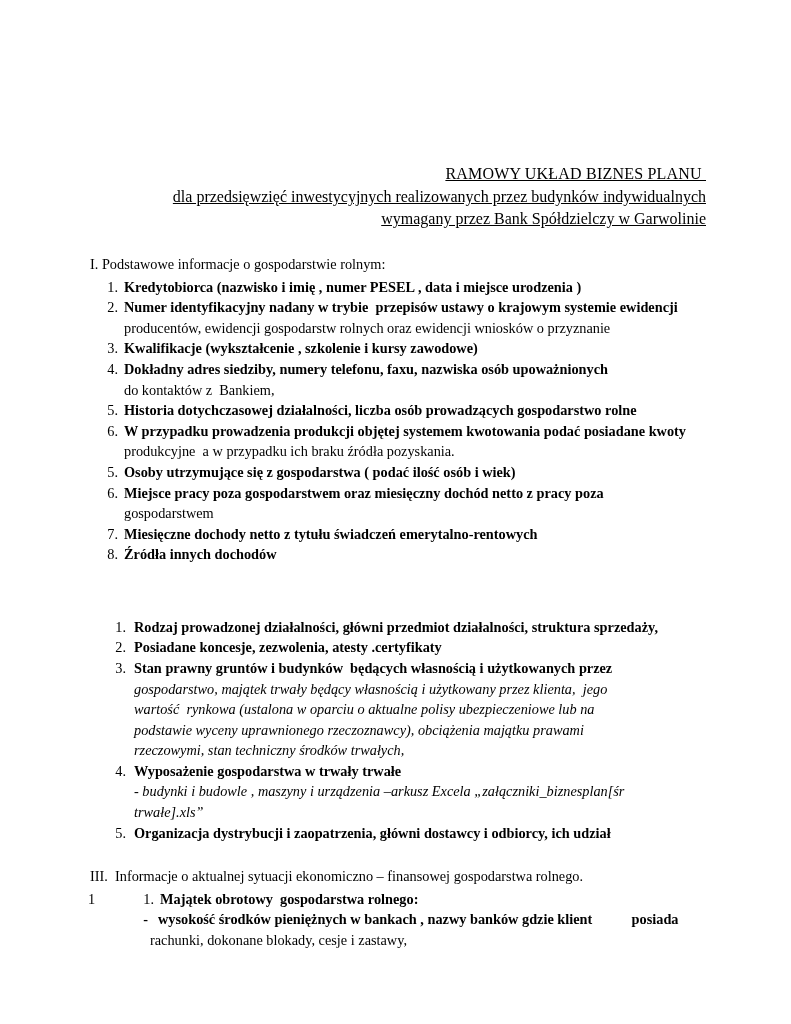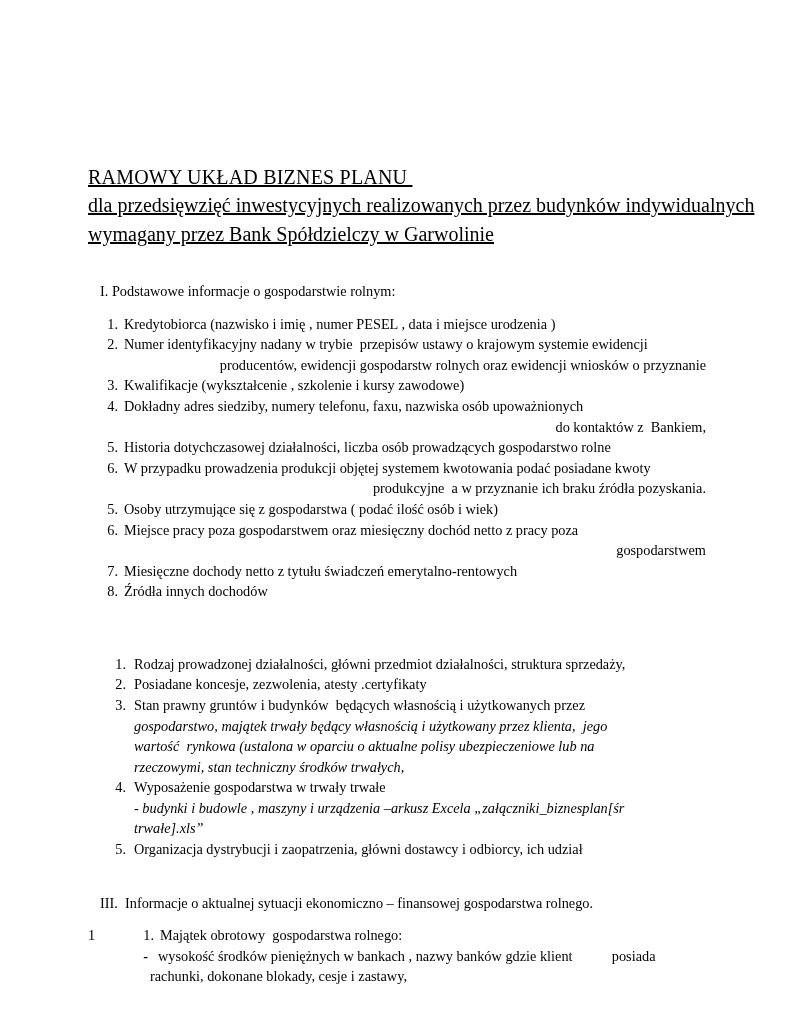--- a/index.html
+++ b/index.html
@@ -22,62 +22,63 @@
     box-sizing: border-box;
     padding: 0;
   }
   .content {
     position: absolute;
     left: 88px;
     top: 163px;
     width: 618px;
   }
   .title-block {
-    text-align: left;
-    font-size: 20px;
+    text-align: right;
+    font-size: 16px;
     line-height: 1.42;
   }
   .title-line {
     text-decoration: underline;
     white-space: pre;
   }
   .title-line.l1 { letter-spacing: 0.2px; }
   .section {
     font-size: 14.3px;
     line-height: 1.44;
   }
   .section-head {
-    margin: 12px;
+    margin: 2px;
     white-space: pre-wrap;
   }
   .gap-lg { height: 21px; }
   .gap-xl { height: 38px; }
   .gap-sm { height: 14px; }
   .num-row {
     display: flex;
     align-items: flex-start;
   }
   .num {
     flex: 0 0 auto;
     text-align: right;
     white-space: pre;
   }
   .body-txt {
     flex: 1 1 auto;
     white-space: pre-wrap;
+    font-weight: bold;
   }
   
   .sec1 .num { width: 30px; padding-right: 6px; }
   .sec1 .body-txt { }
   
   .sec2 .num { width: 38px; padding-right: 8px; }
   
   .sec3 .num { width: 52px; padding-right: 6px; }
   .sec3-sub .num { width: 60px; padding-right: 10px; font-weight: bold; }
-  .cont-indent { padding-left: 36px; white-space: pre-wrap; text-align: right; }
+  .cont-indent { padding-left: 36px; white-space: pre-wrap; }
   .cont-indent2 { padding-left: 46px; white-space: pre-wrap; font-style: italic; }
   .cont-indent3 { padding-left: 62px; white-space: pre-wrap; }
 </style>
 </head>
 <body>
 
 <div class="page">
   <div class="content">
 
     <div class="title-block">
@@ -115,21 +116,21 @@
 
       <div class="num-row">
         <span class="num">5.</span>
         <span class="body-txt">Historia dotychczasowej działalności, liczba osób prowadzących gospodarstwo rolne</span>
       </div>
 
       <div class="num-row">
         <span class="num">6.</span>
         <span class="body-txt">W przypadku prowadzenia produkcji objętej systemem kwotowania podać posiadane kwoty</span>
       </div>
-      <div class="cont-indent">produkcyjne  a w przyznanie ich braku źródła pozyskania.</div>
+      <div class="cont-indent">produkcyjne  a w przypadku ich braku źródła pozyskania.</div>
 
       <div class="num-row">
         <span class="num">5.</span>
         <span class="body-txt">Osoby utrzymujące się z gospodarstwa ( podać ilość osób i wiek)</span>
       </div>
 
       <div class="num-row">
         <span class="num">6.</span>
         <span class="body-txt">Miejsce pracy poza gospodarstwem oraz miesięczny dochód netto z pracy poza</span>
       </div>
@@ -160,20 +161,21 @@
         <span class="num">2.</span>
         <span class="body-txt">Posiadane koncesje, zezwolenia, atesty .certyfikaty</span>
       </div>
 
       <div class="num-row">
         <span class="num">3.</span>
         <span class="body-txt">Stan prawny gruntów i budynków  będących własnością i użytkowanych przez</span>
       </div>
       <div class="cont-indent2">gospodarstwo, majątek trwały będący własnością i użytkowany przez klienta,  jego</div>
       <div class="cont-indent2">wartość  rynkowa (ustalona w oparciu o aktualne polisy ubezpieczeniowe lub na</div>
+      <div class="cont-indent2">podstawie wyceny uprawnionego rzeczoznawcy), obciążenia majątku prawami</div>
       <div class="cont-indent2">rzeczowymi, stan techniczny środków trwałych,</div>
 
       <div class="num-row">
         <span class="num">4.</span>
         <span class="body-txt">Wyposażenie gospodarstwa w trwały trwałe</span>
       </div>
       <div class="cont-indent2">- budynki i budowle , maszyny i urządzenia –arkusz Excela „załączniki_biznesplan[śr</div>
       <div class="cont-indent2">trwałe].xls”</div>
 
       <div class="num-row">

